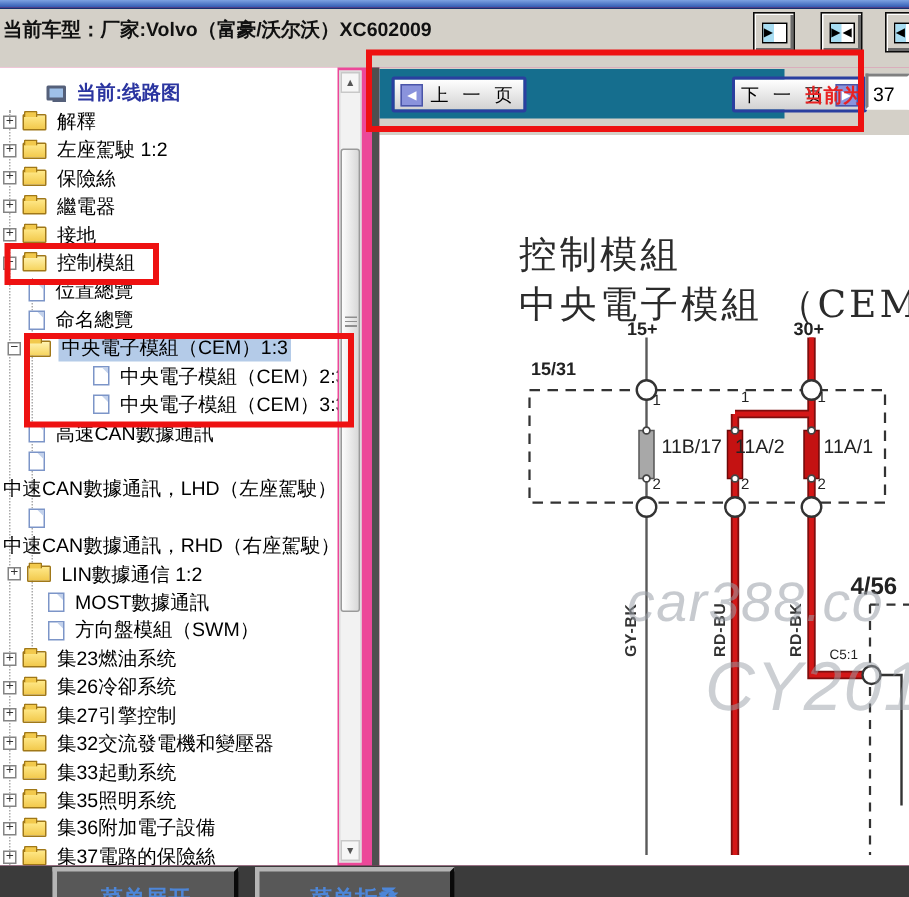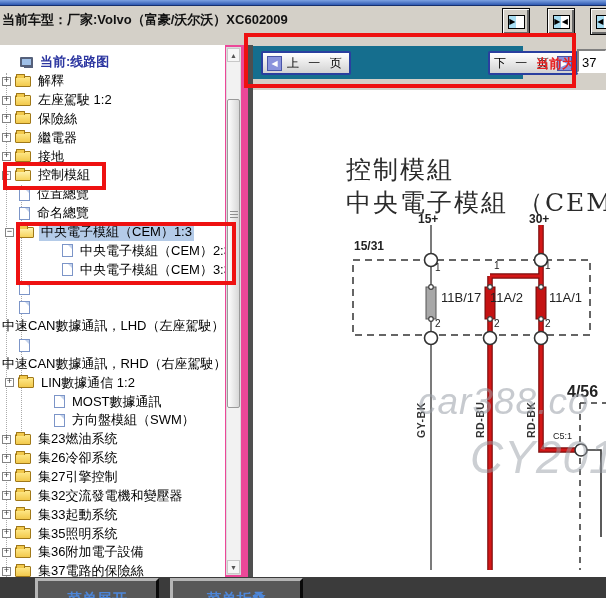--- a/index.html
+++ b/index.html
@@ -34,22 +34,22 @@
   .page-input { position:absolute; left:324px; top:4px; width:30px; height:24px; background:#fff;
     border:2px solid; border-color:#808080 #ffffff #ffffff #808080; font-size:13px; padding:2px 0 0 3px; color:#000; }
 
   
   .sidebar { position:absolute; left:0; top:45px; width:225px; height:532px; background:#fff; overflow:hidden; }
   .guide { position:absolute; border-left:1px dotted #aaa; pointer-events:none; }
   .tree-row { position:relative; height:18.85px; display:flex; align-items:center; white-space:nowrap; cursor:pointer; }
   .tree-row .label { font-size:13px; color:#000; padding:0 2px; }
   .tree-row.root .label { font-weight:bold; color:#2b35a0; }
   .tree-row.sel .label { background:#b4cbe8; }
-  .lvl-0 { padding-left:6px;text-align:right; } .lvl-1 { padding-left:2px; } .lvl-2 { padding-left:5px; }
-  .lvl-3 { padding-left:48px; } .lvl-m { padding-left:40px; } .lvl-full { padding-left:0; }
+  .lvl-0 { padding-left:17px;text-align:right; } .lvl-1 { padding-left:2px; } .lvl-2 { padding-left:5px; }
+  .lvl-3 { padding-left:48px; } .lvl-m { padding-left:18px; } .lvl-full { padding-left:0; }
   .expander { width:9px; height:9px; border:1px solid #848484; background:#fff; font-size:9px; line-height:6px;
     text-align:center; color:#333; margin-right:4px; flex:none; font-family:"Liberation Mono",monospace; }
   .spacer { width:14px; flex:none; }
   .ticon { flex:none; margin-right:5px; position:relative; }
   .icon-folder, .icon-folder-open { width:16px; height:11px; background:linear-gradient(#ffe98a,#f2c94c);
     border:1px solid #a07818; border-radius:1px; }
   .icon-folder::before, .icon-folder-open::before { content:""; position:absolute; left:0; top:-3px; width:7px; height:3px;
     background:#f2c94c; border:1px solid #a07818; border-bottom:none; border-radius:1px 1px 0 0; }
   .icon-folder-open { background:linear-gradient(#fff3b0,#f6d45e); }
   .icon-doc { width:11px; height:13px; background:#fff; border:1px solid #7c95c8; }
@@ -187,20 +187,21 @@
         <div class="tree-row lvl-3">
 
     <span class="spacer"></span>
     <span class="ticon icon-doc"></span>
     <span class="label">中央電子模組（CEM）3:3</span>
   </div>
         <div class="tree-row lvl-2">
 
     <span class="spacer"></span>
     <span class="ticon icon-doc"></span>
+    <span class="label">高速CAN數據通訊</span>
   </div>
         <div class="tree-row lvl-2">
 
     <span class="spacer"></span>
     <span class="ticon icon-doc"></span>
     <span class="label"></span>
   </div>
         <div class="tree-row lvl-full">
 
     <span class="label">中速CAN數據通訊，LHD（左座駕駛）</span>

